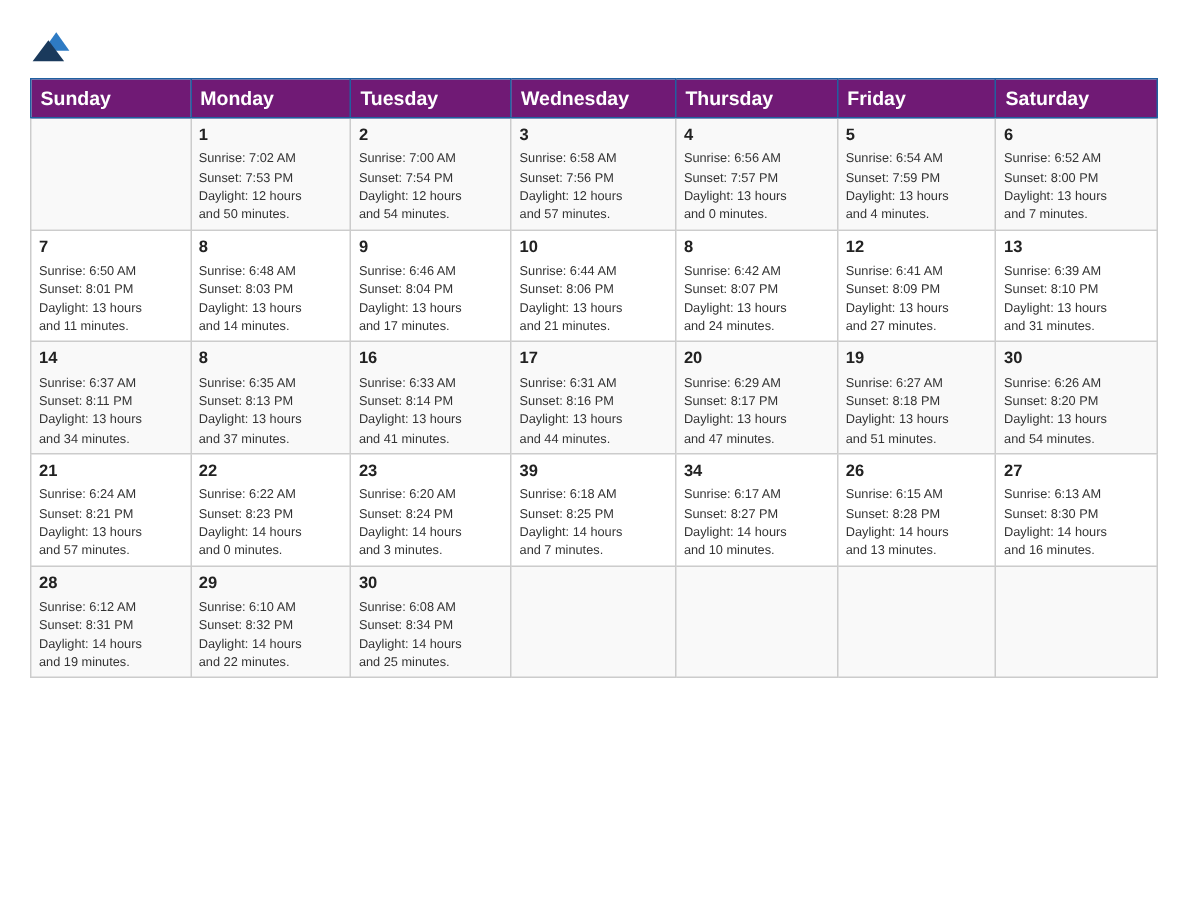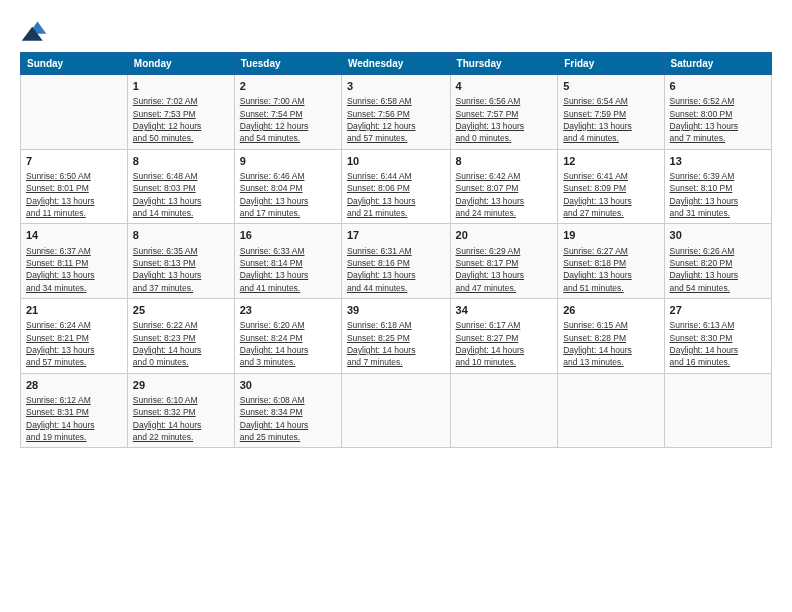--- a/index.html
+++ b/index.html
@@ -50,23 +50,23 @@
       font-size: 13px;
       color: #444;
       margin-top: 2px;
     }
     table {
       width: 100%;
       border-collapse: collapse;
       font-size: 9.5px;
     }
     thead tr th {
-      background: #0369a1;
+      background: #701a75;
       color: #fff;
-      font-size: 10px;
+      font-size: 13px;
       font-weight: bold;
       padding: 5px 6px;
       text-align: left;
       border: 1px solid #2060a0;
     }
     tbody tr td {
       border: 1px solid #ccc;
       vertical-align: top;
       padding: 4px 5px;
       width: 113px;
@@ -77,21 +77,20 @@
     tbody tr td .day-num {
       font-weight: bold;
       font-size: 11px;
       display: block;
       margin-bottom: 1px;
     }
     tbody tr td .detail {
       font-size: 8.5px;
       color: #333;
       line-height: 1.45;
-      text-decoration: underline;
     }
     tbody tr:nth-child(odd) td {
       background: #f9f9f9;
     }
     tbody tr:nth-child(even) td {
       background: #fff;
     }
     .empty { background: #f9f9f9 !important; }
   </style>
 </head>
@@ -213,21 +212,21 @@
             <span class="day-num">30</span>
             <div class="detail">Sunrise: 6:26 AM<br>Sunset: 8:20 PM<br>Daylight: 13 hours<br> and 54 minutes.</div>
           </td>
         </tr>
         <tr>
           <td>
             <span class="day-num">21</span>
             <div class="detail">Sunrise: 6:24 AM<br>Sunset: 8:21 PM<br>Daylight: 13 hours<br> and 57 minutes.</div>
           </td>
           <td>
-            <span class="day-num">25</span>
+            <span class="day-num">22</span>
             <div class="detail">Sunrise: 6:22 AM<br>Sunset: 8:23 PM<br>Daylight: 14 hours<br> and 0 minutes.</div>
           </td>
           <td>
             <span class="day-num">23</span>
             <div class="detail">Sunrise: 6:20 AM<br>Sunset: 8:24 PM<br>Daylight: 14 hours<br> and 3 minutes.</div>
           </td>
           <td>
             <span class="day-num">39</span>
             <div class="detail">Sunrise: 6:18 AM<br>Sunset: 8:25 PM<br>Daylight: 14 hours<br> and 7 minutes.</div>
           </td>

